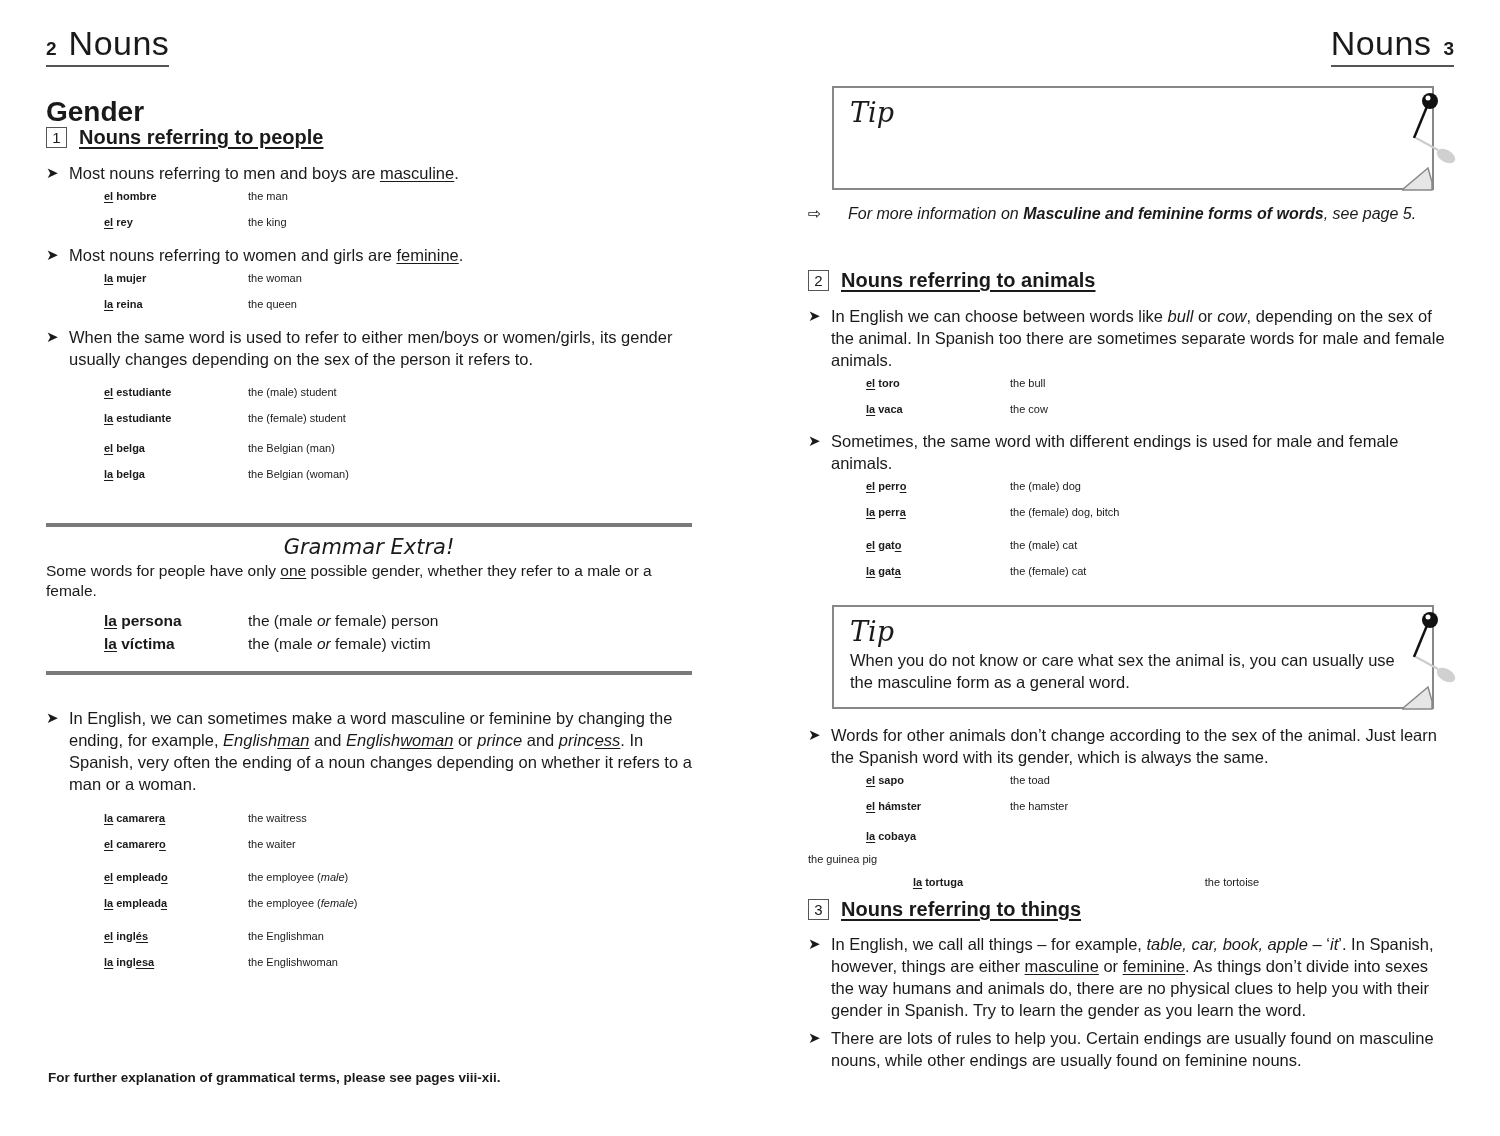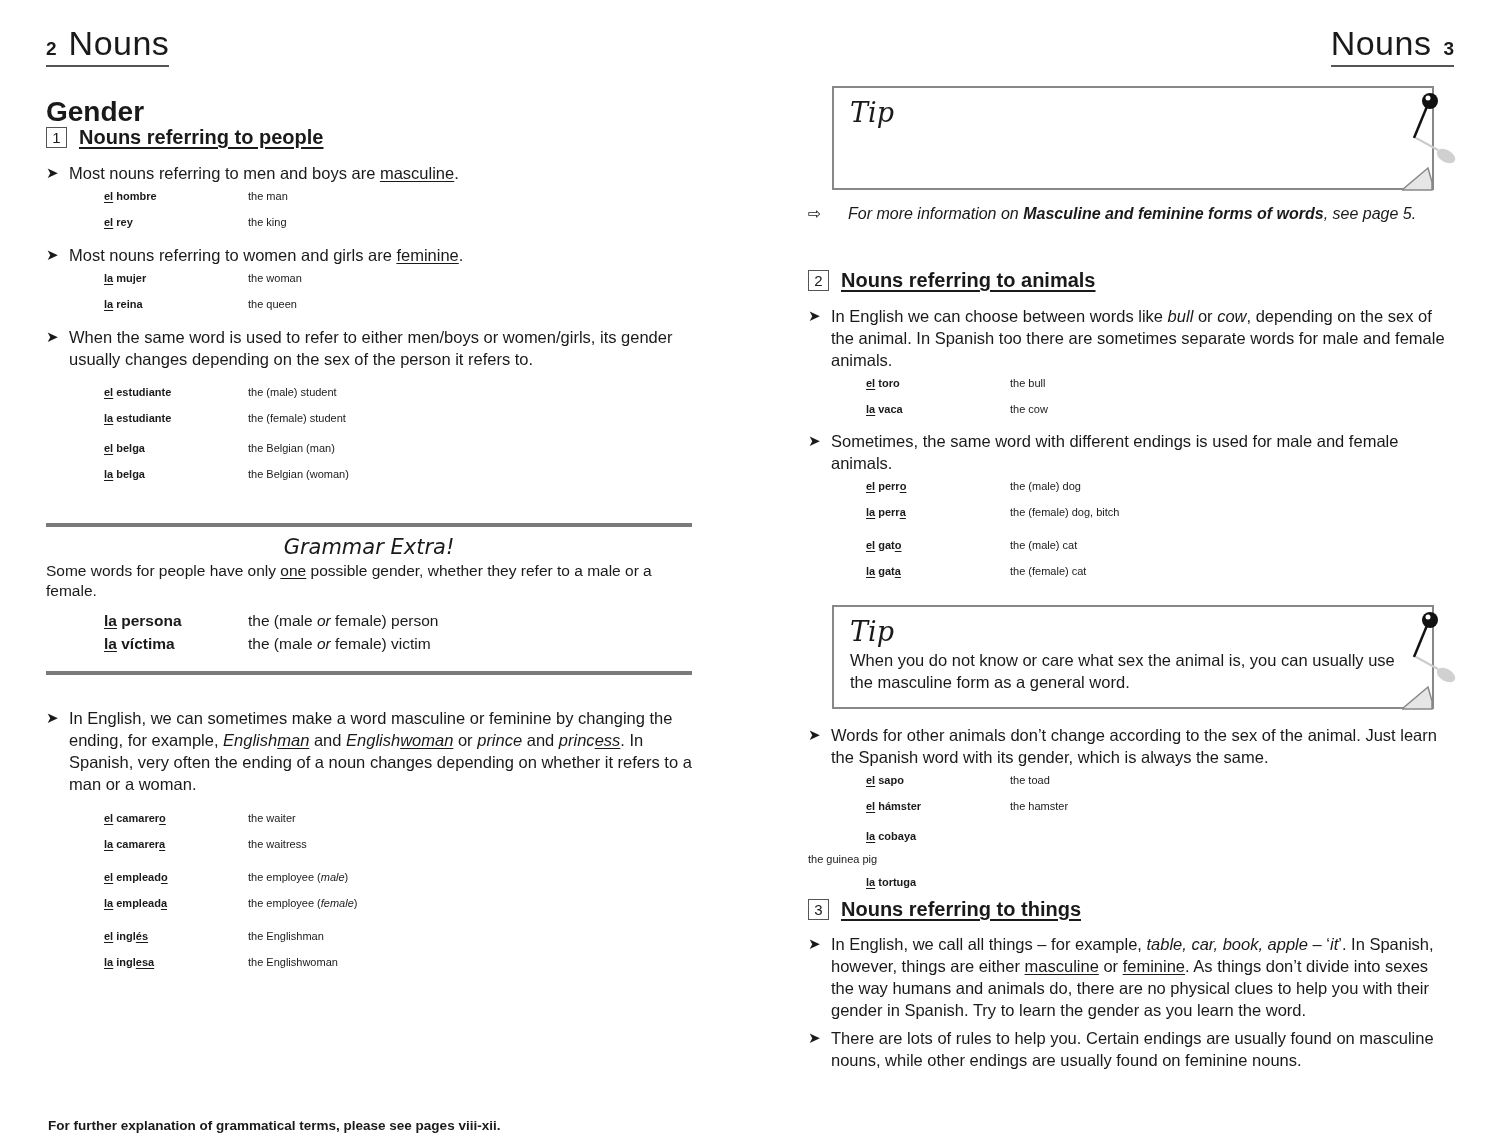--- a/index.html
+++ b/index.html
@@ -132,48 +132,48 @@
       </div>
   </div>
 
   <div class="abs" style="top:707px; width:646px;">
     <div class="bullet">
       <span class="arrow">➤</span>
       <span class="txt"><span>In English, we can sometimes make a word masculine or feminine by changing the ending, for example, </span><i><span>English</span><u>man</u></i><span> and </span><i><span>English</span><u>woman</u></i><span> or </span><i>prince</i><span> and </span><i><span>princ</span><u>ess</u></i><span>. In Spanish, very often the ending of a noun changes depending on whether it refers to a man or a woman.</span></span>
     </div>
     <div style="height:11px;"></div>
     <div class="ex">
+        <span class="es"><span class="art">la</span> <span>camarer</span><u>a</u></span>
+        <span class="en">the waitress</span>
+      </div>
+    <div class="ex">
         <span class="es"><span class="art">el</span> <span>camarer</span><u>o</u></span>
         <span class="en">the waiter</span>
       </div>
-    <div class="ex">
-        <span class="es"><span class="art">la</span> <span>camarer</span><u>a</u></span>
-        <span class="en">the waitress</span>
-      </div>
     <div style="height:8px;"></div>
     <div class="ex">
         <span class="es"><span class="art">el</span> <span>emplead</span><u>o</u></span>
         <span class="en"><span>the employee (</span><i>male</i><span>)</span></span>
       </div>
     <div class="ex">
         <span class="es"><span class="art">la</span> <span>emplead</span><u>a</u></span>
         <span class="en"><span>the employee (</span><i>female</i><span>)</span></span>
       </div>
     <div style="height:8px;"></div>
     <div class="ex">
         <span class="es"><span class="art">el</span> <span>ingl</span><u>és</u></span>
         <span class="en">the Englishman</span>
       </div>
     <div class="ex">
         <span class="es"><span class="art">la</span> <span>ingl</span><u>esa</u></span>
         <span class="en">the Englishwoman</span>
       </div>
   </div>
 
-  <div class="footnote abs" style="top:1118px; left:2px;">For further explanation of grammatical terms, please see pages viii-xii.</div>
+  <div class="footnote abs" style="top:1070px; left:2px;">For further explanation of grammatical terms, please see pages viii-xii.</div>
 </div>
 
 <div class="page page-right">
   <div class="run-head">
     <span class="title">Nouns</span>
     <span class="num">3</span>
   </div>
 
   <div class="tip" style="top:86px; height:104px;">
     <div class="tip-title">Tip</div>
@@ -258,22 +258,23 @@
       </div>
     <div class="ex">
         <span class="es"><span class="art">el</span> <span>hámster</span></span>
         <span class="en">the hamster</span>
       </div>
     <div style="height:6px;"></div>
     <div class="ex" style="line-height:23px;flex-direction:column;">
         <span class="es"><span class="art">la</span> <span>cobaya</span></span>
         <span class="en">the guinea pig</span>
       </div>
-    <div class="ex" style="line-height:23px;">
+    <div class="ex" style="line-height:23px;text-align:center;">
         <span class="es"><span class="art">la</span> <span>tortuga</span></span>
+        <span class="en">the tortoise</span>
       </div>
   </div>
 
   <div class="sec-head abs" style="top:898px;">
     <span class="sec-num">3</span>
     <span class="sec-title">Nouns referring to things</span>
   </div>
 
   <div class="abs" style="top:933px; width:646px;">
     <div class="bullet">

